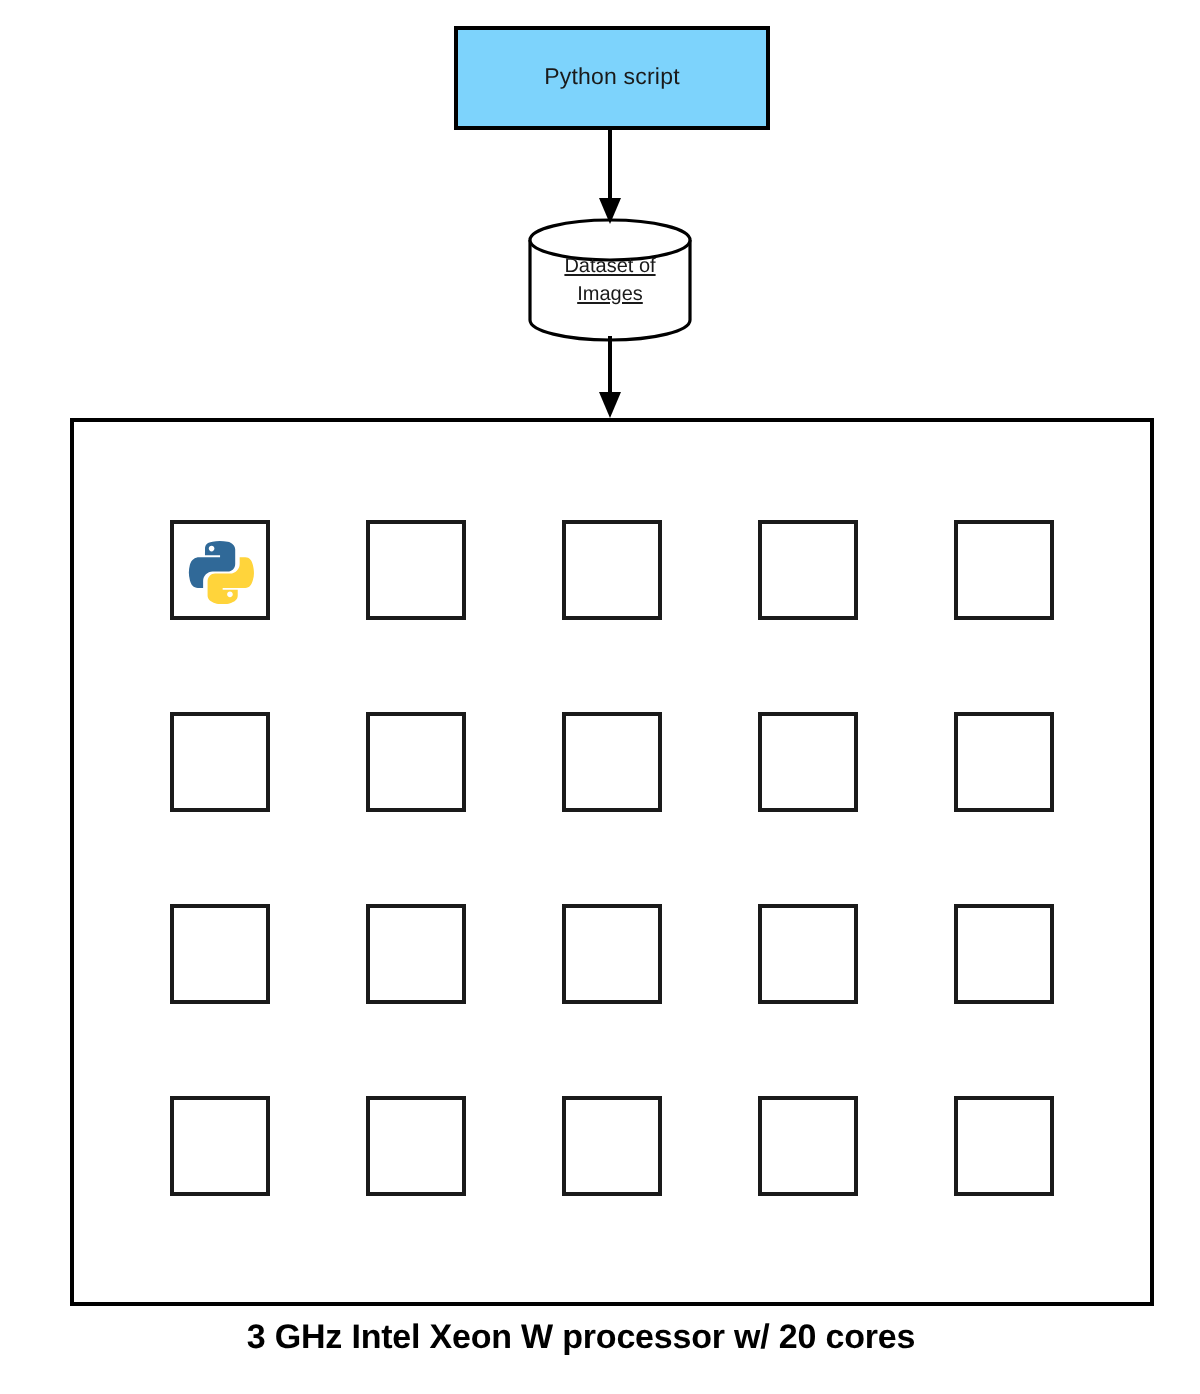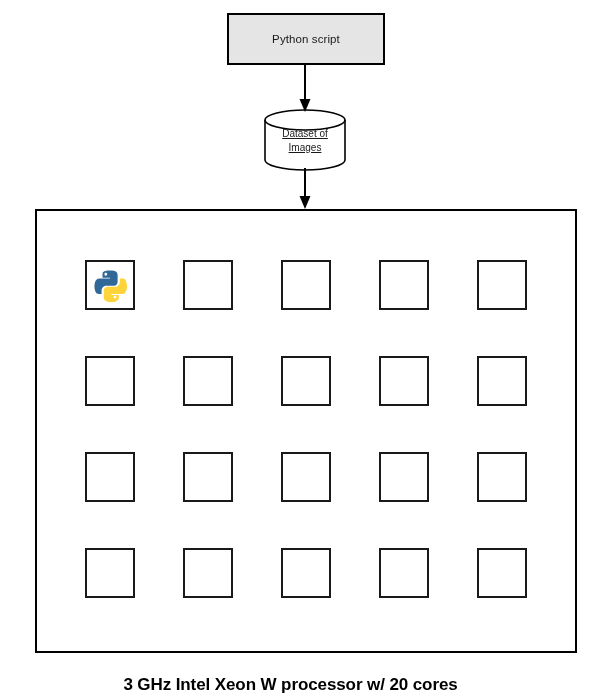--- a/index.html
+++ b/index.html
@@ -26,21 +26,21 @@
 
   
   .script-box {
     position: absolute;
     left: 227px;
     top: 13px;
     width: 158px;
     height: 52px;
     box-sizing: border-box;
     border: 2px solid #000000;
-    background: #e5e5e5;
+    background: #7dd3fc;
     display: flex;
     align-items: center;
     justify-content: center;
   }
   .script-box-label {
     font-size: 11.5px;
     line-height: 1.25;
     letter-spacing: 0.1px;
     color: #1a1a1a;
     text-align: center;
@@ -131,21 +131,20 @@
   .caption {
     position: absolute;
     left: 0;
     top: 659px;
     width: 581px;
     text-align: center;
     font-size: 17px;
     font-weight: bold;
     color: #000000;
     letter-spacing: -0.1px;
-    margin-top: 16px;
   }
 </style>
 </head>
 <body>
 
 <div id="diagram-canvas">
 
   <div class="script-box">
     <span class="script-box-label">Python script</span>
   </div>

